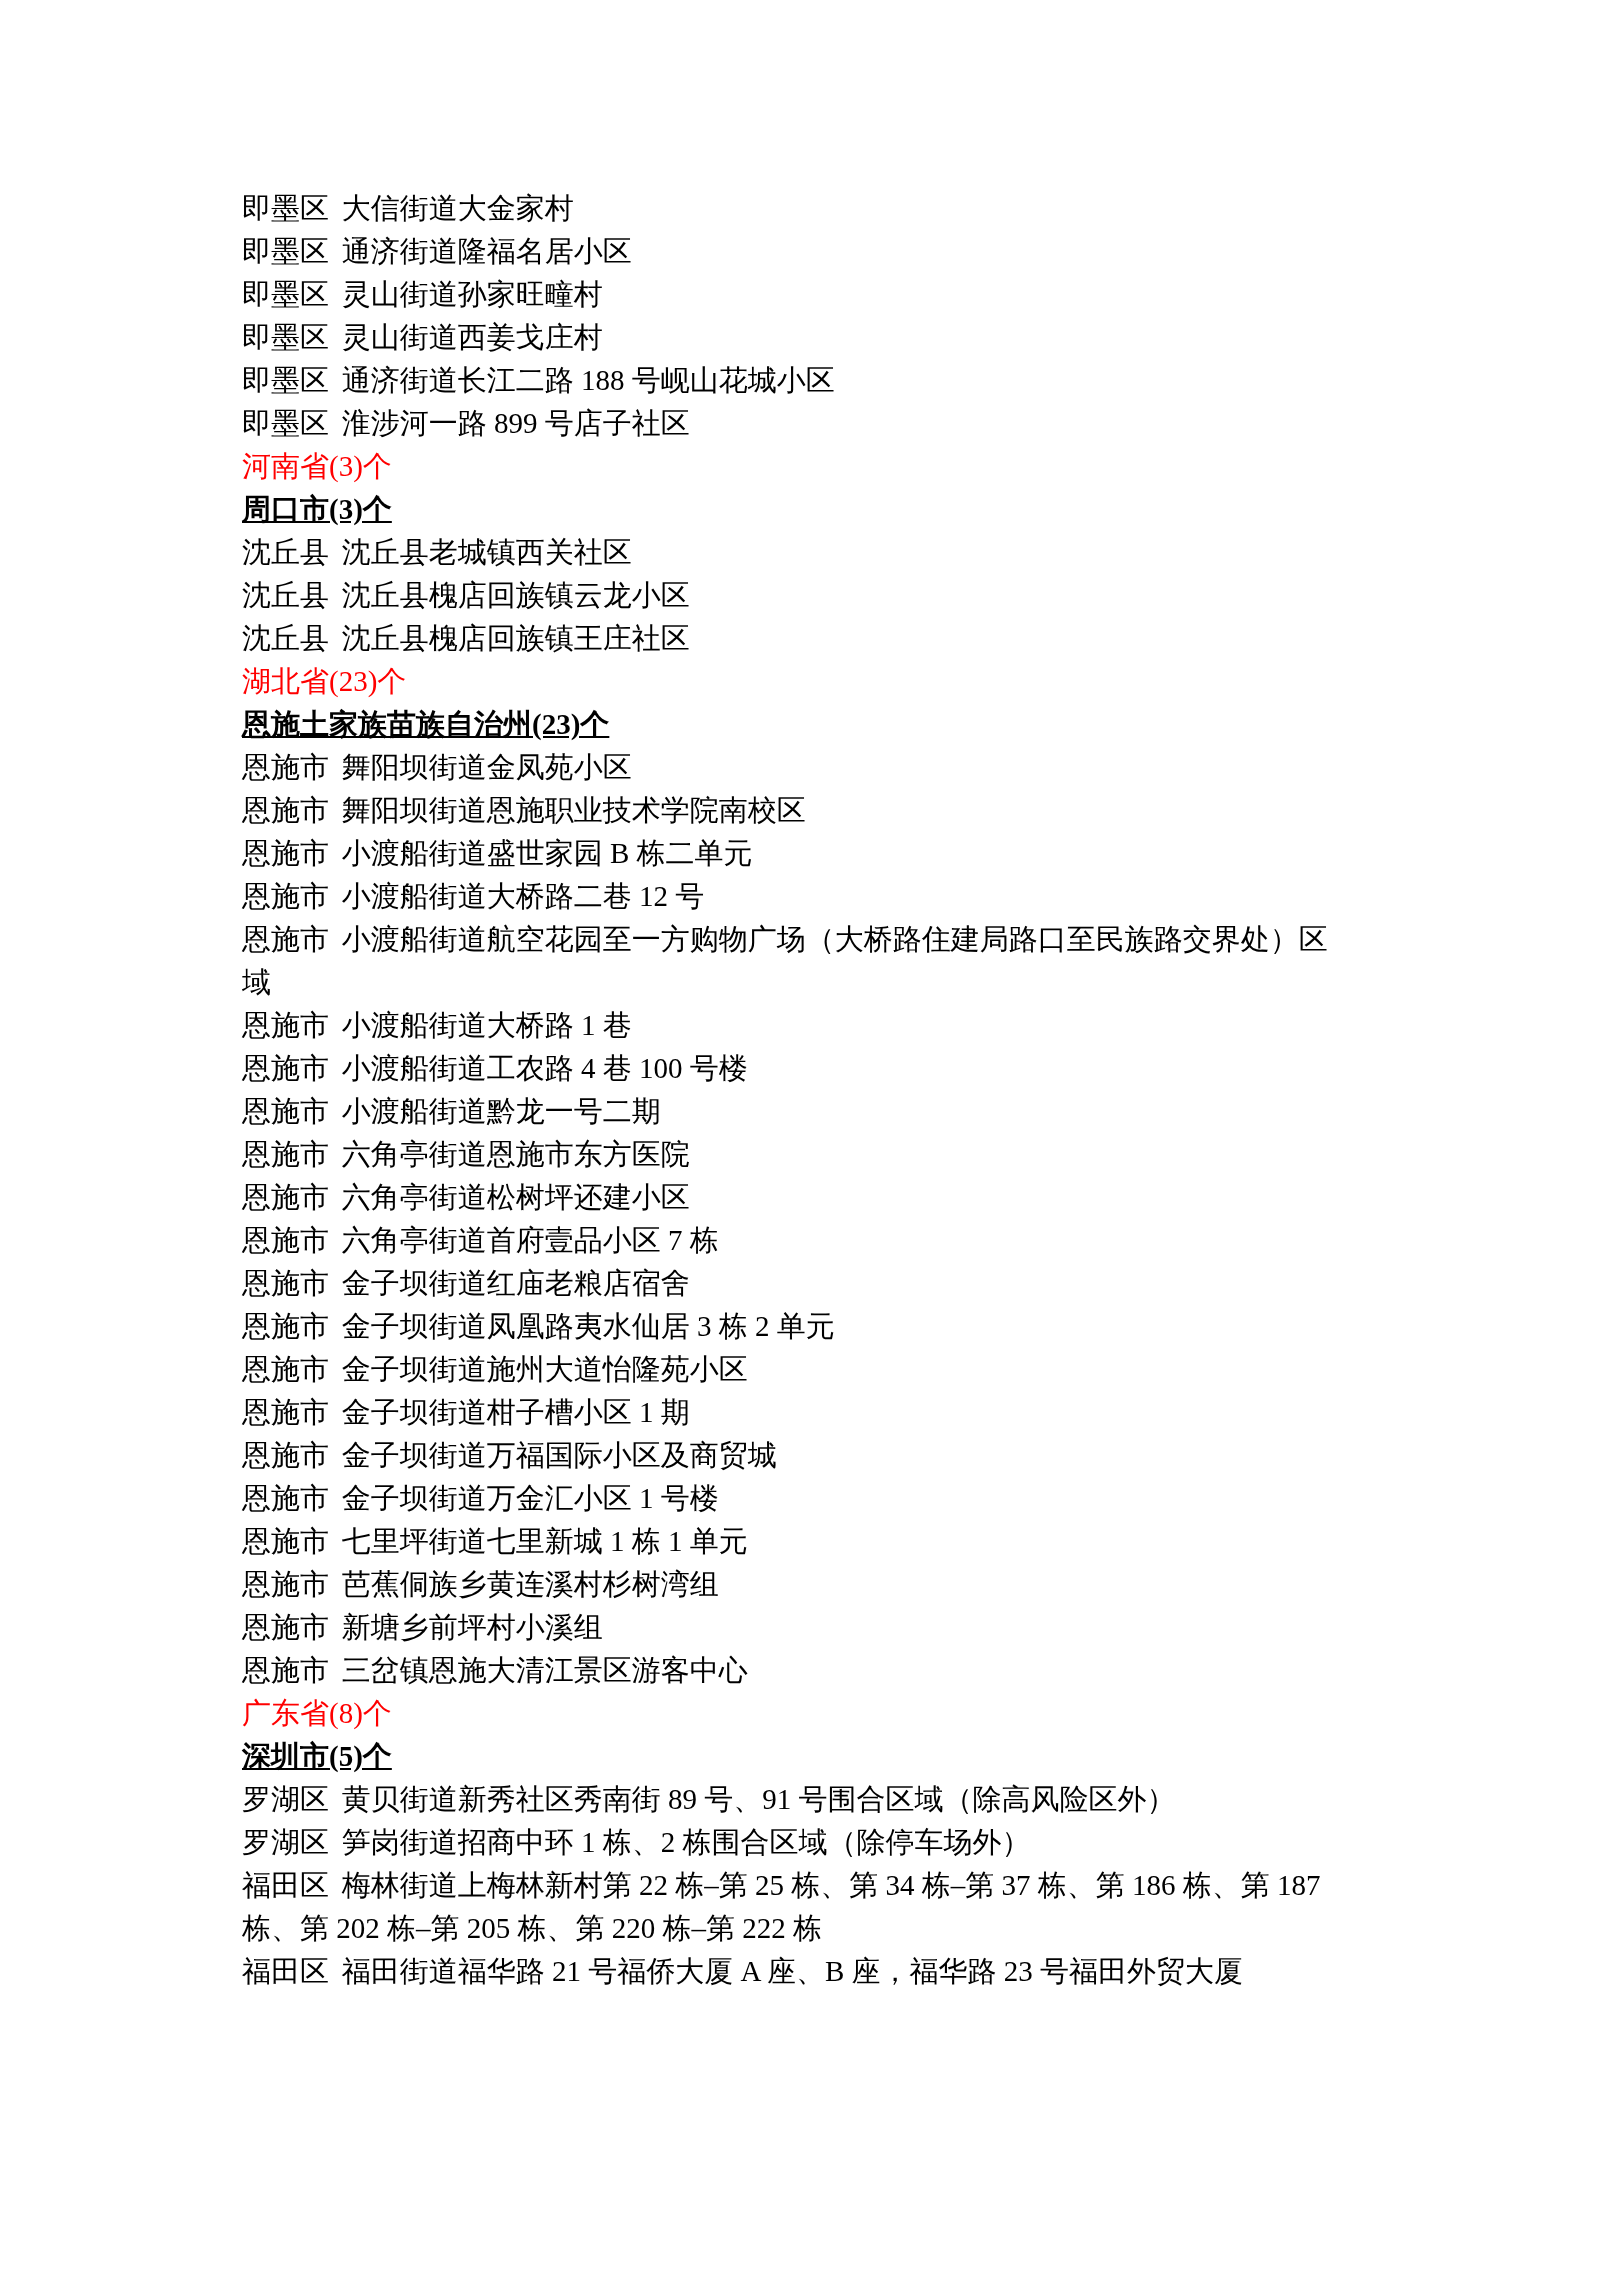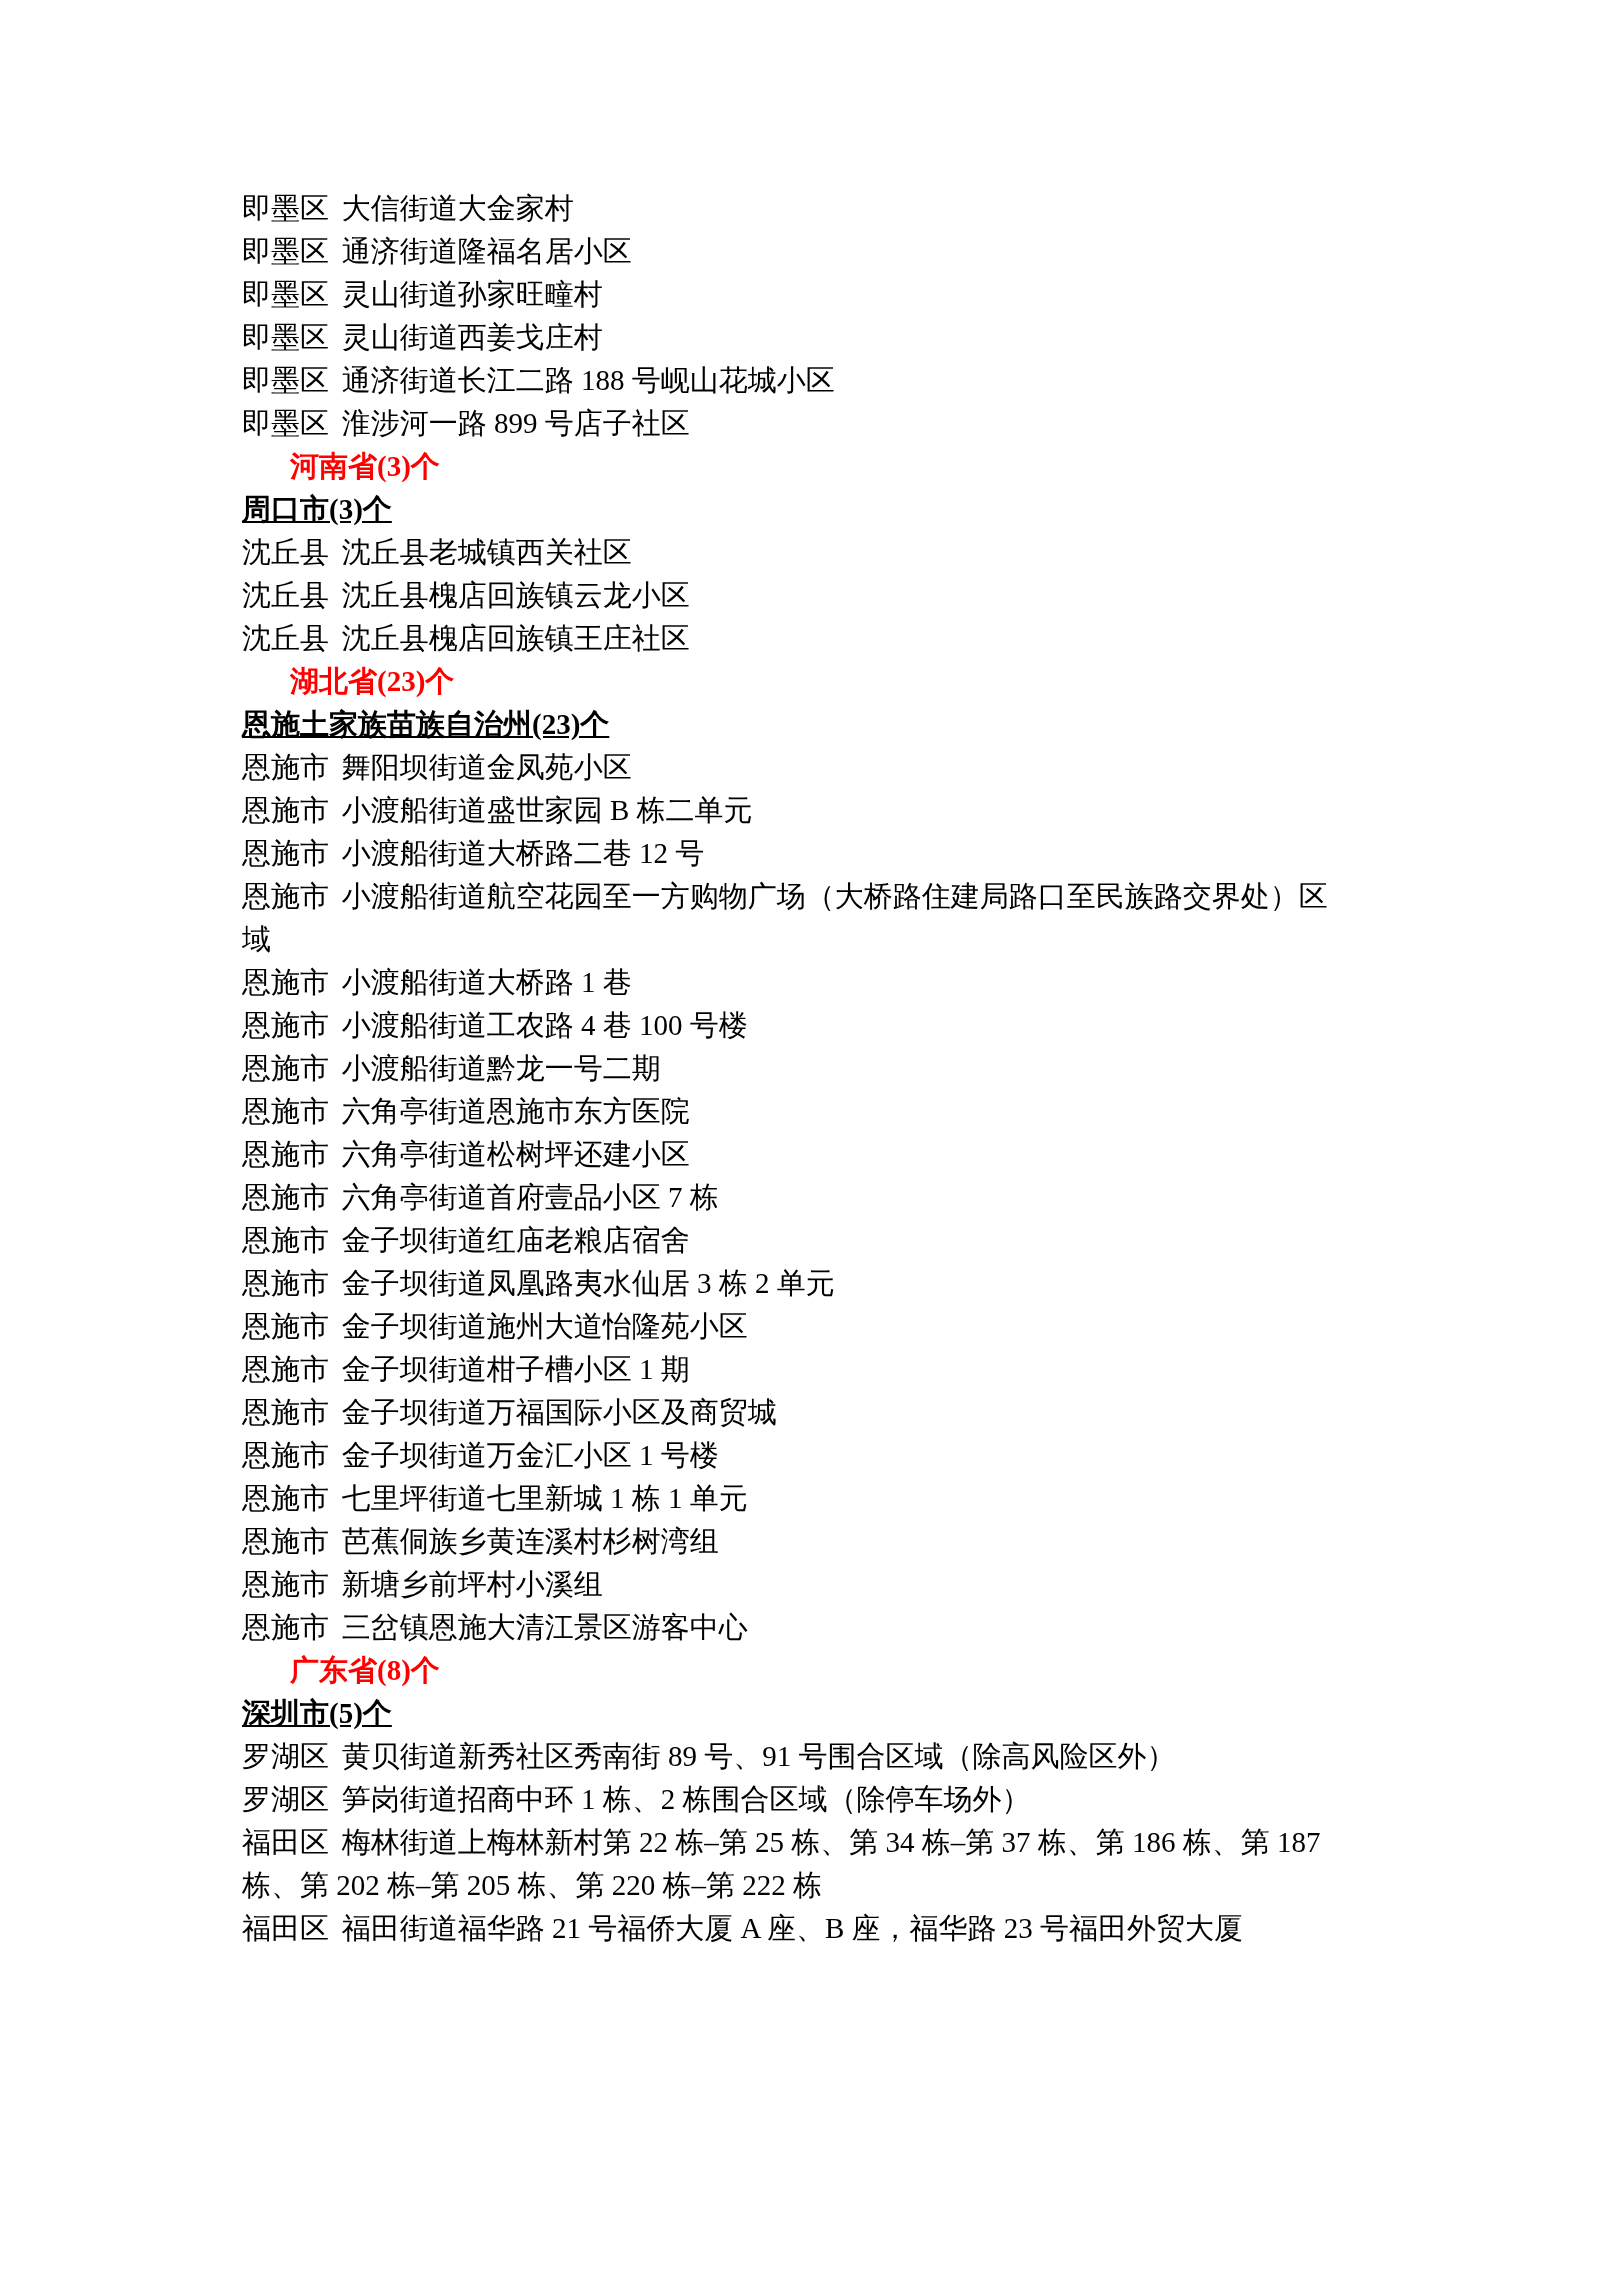--- a/index.html
+++ b/index.html
@@ -18,22 +18,21 @@
     font-family: "Liberation Serif", "DejaVu Serif", serif;
     font-size: 29px;
     line-height: 43px;
     color: #000000;
   }
   .line {
     white-space: nowrap;
   }
   .line.province {
     color: var(--accent-red, #ff0000);
-    font-weight: 700;
-    margin-left: 48px;
+    font-weight: 400;
   }
   .line.city {
     font-weight: 700;
     text-decoration: underline;
   }
   .line.entry .address {
     margin-left: 12.7px;
   }
 </style>
 </head>
@@ -48,20 +47,21 @@
       <div class="line entry"><span class="district">即墨区</span><span class="address">通济街道长江二路 188 号岘山花城小区</span></div>
       <div class="line entry"><span class="district">即墨区</span><span class="address">淮涉河一路 899 号店子社区</span></div>
       <div class="line province">河南省(3)个</div>
       <div class="line city">周口市(3)个</div>
       <div class="line entry"><span class="district">沈丘县</span><span class="address">沈丘县老城镇西关社区</span></div>
       <div class="line entry"><span class="district">沈丘县</span><span class="address">沈丘县槐店回族镇云龙小区</span></div>
       <div class="line entry"><span class="district">沈丘县</span><span class="address">沈丘县槐店回族镇王庄社区</span></div>
       <div class="line province">湖北省(23)个</div>
       <div class="line city">恩施土家族苗族自治州(23)个</div>
       <div class="line entry"><span class="district">恩施市</span><span class="address">舞阳坝街道金凤苑小区</span></div>
+      <div class="line entry"><span class="district">恩施市</span><span class="address">舞阳坝街道恩施职业技术学院南校区</span></div>
       <div class="line entry"><span class="district">恩施市</span><span class="address">小渡船街道盛世家园 B 栋二单元</span></div>
       <div class="line entry"><span class="district">恩施市</span><span class="address">小渡船街道大桥路二巷 12 号</span></div>
       <div class="line entry"><span class="district">恩施市</span><span class="address">小渡船街道航空花园至一方购物广场（大桥路住建局路口至民族路交界处）区</span></div>
       <div class="line continuation">域</div>
       <div class="line entry"><span class="district">恩施市</span><span class="address">小渡船街道大桥路 1 巷</span></div>
       <div class="line entry"><span class="district">恩施市</span><span class="address">小渡船街道工农路 4 巷 100 号楼</span></div>
       <div class="line entry"><span class="district">恩施市</span><span class="address">小渡船街道黔龙一号二期</span></div>
       <div class="line entry"><span class="district">恩施市</span><span class="address">六角亭街道恩施市东方医院</span></div>
       <div class="line entry"><span class="district">恩施市</span><span class="address">六角亭街道松树坪还建小区</span></div>
       <div class="line entry"><span class="district">恩施市</span><span class="address">六角亭街道首府壹品小区 7 栋</span></div>

